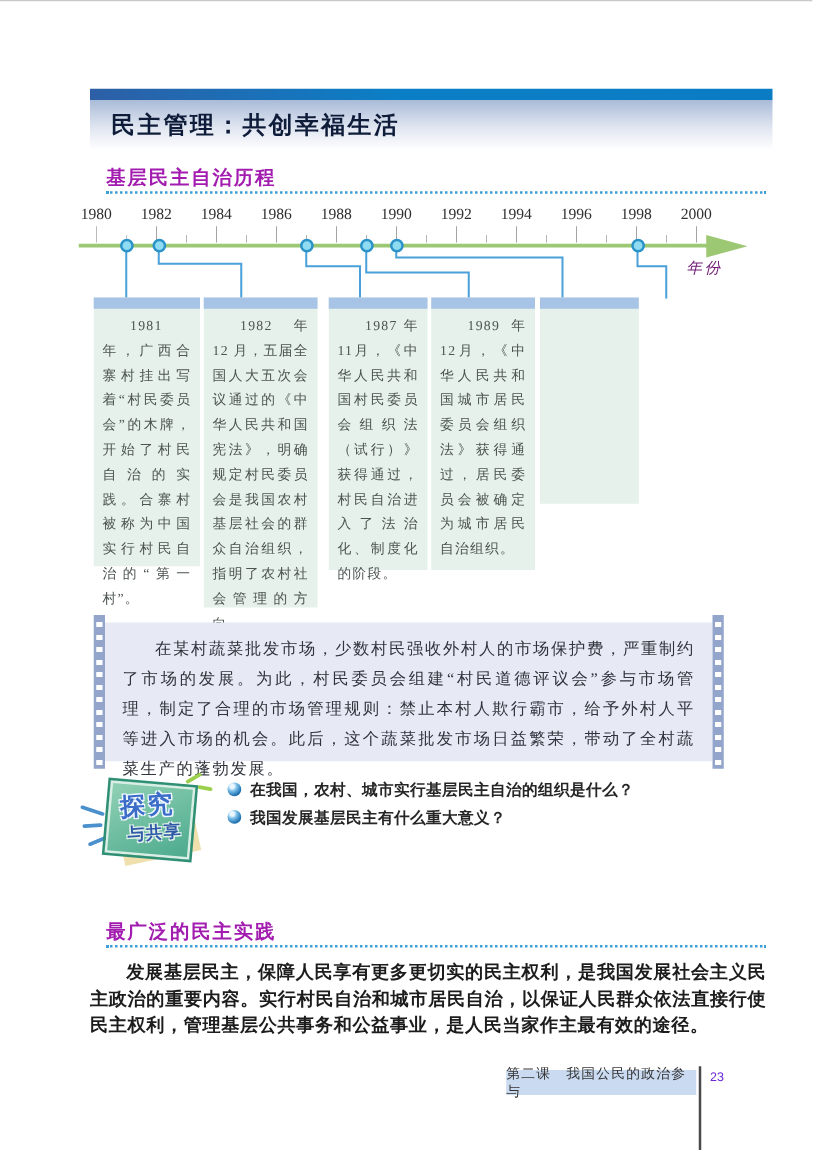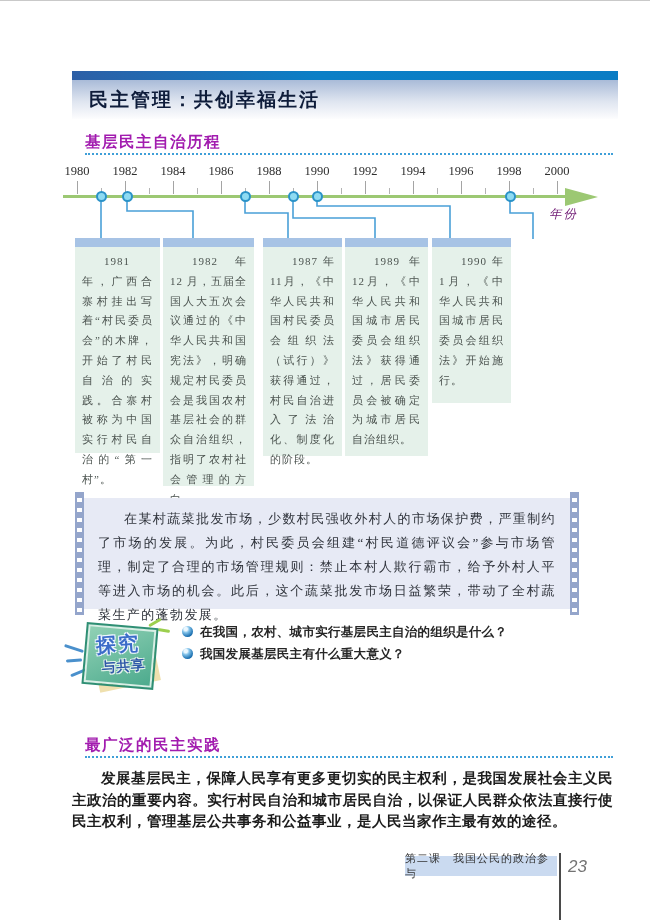--- a/index.html
+++ b/index.html
@@ -80,21 +80,21 @@
   
   .body-para{position:absolute;left:72px;top:767px;width:541px;margin:0;
       font-family:"Liberation Serif",serif;font-size:14.5px;line-height:21.7px;color:#1c1c1c;
       text-indent:2em;text-align:justify;letter-spacing:0.5px;font-weight:bold;}
 
   
   .footer-bar{position:absolute;left:405px;top:855px;width:152px;height:20px;background:#cadaf0;
       display:flex;align-items:center;justify-content:center;
       font-family:"Liberation Serif",serif;font-size:11px;color:#333;letter-spacing:1px;}
   .footer-rule{position:absolute;left:559px;top:852px;width:2px;height:68px;background:#4a4a4a;}
-  .page-num{position:absolute;left:568px;top:856px;font-size:17px;color:#737373;font-style:italic;}
+  .page-num{position:absolute;left:568px;top:856px;font-size:10px;color:#6d28d9;}
 </style>
 </head>
 <body>
 
 <div class="page">
 
   <div class="lesson-header">
     <div class="bar"></div>
     <div class="strip">
       <span class="lesson-title">民主管理：共创幸福生活</span>
@@ -154,21 +154,20 @@
   <div class="ebox" style="left:263px;width:79px;height:218px;">
     <div class="ebox-head"></div>
     <p class="ebox-body">1987年11月，《中华人民共和国村民委员会组织法（试行）》获得通过，村民自治进入了法治化、制度化的阶段。</p>
   </div>
   <div class="ebox" style="left:345px;width:83px;height:218px;">
     <div class="ebox-head"></div>
     <p class="ebox-body">1989 年12月，《中华人民共和国城市居民委员会组织法》获得通过，居民委员会被确定为城市居民自治组织。</p>
   </div>
   <div class="ebox" style="left:432px;width:79px;height:165px;">
     <div class="ebox-head"></div>
-    <p class="ebox-body">1990 年1月，《中华人民共和国城市居民委员会组织法》开始施行。</p>
   </div>
 
   <div class="film-strip" style="left:75px;">
     <div class="film-holes"></div>
   </div>
   <div class="case-box">
     <p class="case-text">在某村蔬菜批发市场，少数村民强收外村人的市场保护费，严重制约了市场的发展。为此，村民委员会组建“村民道德评议会”参与市场管理，制定了合理的市场管理规则：禁止本村人欺行霸市，给予外村人平等进入市场的机会。此后，这个蔬菜批发市场日益繁荣，带动了全村蔬菜生产的蓬勃发展。</p>
   </div>
   <div class="film-strip" style="left:570px;">
     <div class="film-holes"></div>

